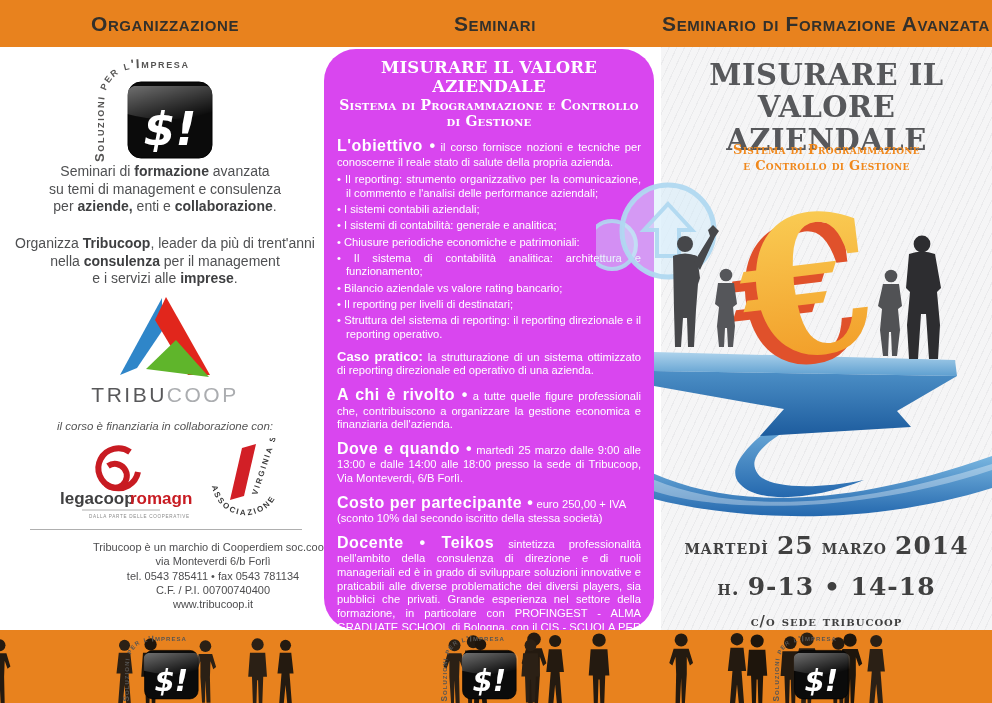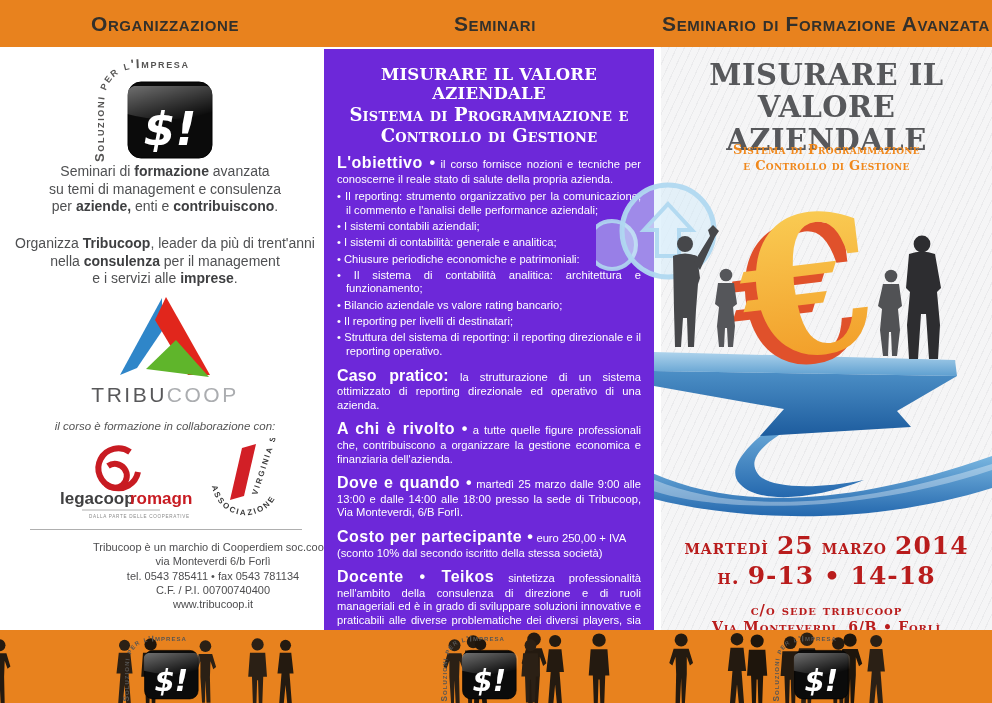--- a/index.html
+++ b/index.html
@@ -32,52 +32,52 @@
   .legacoop-logo{position:absolute;left:42px;top:438px;}
   .legacoop-word{font-size:17px;font-weight:bold;fill:#404041;}
   .legacoop-word2{fill:#C81B22;}
   .legacoop-tag{font-size:4.6px;fill:#8a8a8a;letter-spacing:.7px;}
   .assoc-logo{position:absolute;left:200px;top:438px;}
   .assoc-txt{font-size:8px;fill:#3a3a3a;letter-spacing:2px;font-weight:bold;}
   .divider{position:absolute;left:30px;top:529px;width:272px;height:1px;background:#AFAFAF;}
   .contact{position:absolute;left:0;top:540px;width:330px;text-align:center;color:#4D4D4F;
            font-size:11px;line-height:1.3;margin-left:48px;}
   
-  .program{position:absolute;left:324px;top:49px;width:330px;height:581px;background:#6d28d9;
-           box-sizing:border-box;padding:16px 13px 0 13px;color:#fff;}
+  .program{position:absolute;left:324px;top:49px;width:330px;height:581px;background:#d946ef;
+           box-sizing:border-box;padding:9px 13px 0 13px;color:#fff;border-radius:32px;}
   .mid-title{font-family:"DejaVu Serif",serif;font-weight:bold;text-align:center;
              font-size:16.5px;letter-spacing:.2px;}
   .mid-sub{font-family:"DejaVu Serif",serif;font-weight:bold;text-align:center;
-           font-variant:small-caps;font-size:18px;margin-top:1px;letter-spacing:.2px;}
+           font-variant:small-caps;font-size:14px;margin-top:1px;letter-spacing:.2px;}
   .sec{margin-top:7px;font-size:11.2px;line-height:1.22;text-align:justify;}
   .sec-h{font-weight:bold;font-size:16px;letter-spacing:.5px;}
-  .sec-h.sm{font-size:16px;letter-spacing:.1px;margin-top:24px;}
+  .sec-h.sm{font-size:13px;letter-spacing:.1px;margin-top:24px;}
   .bullets{margin-top:4px;}
   .bullet{font-size:11.2px;line-height:1.22;text-align:justify;
           padding-left:9px;text-indent:-9px;margin-top:2.6px;}
   .note-line{font-size:11.2px;line-height:1.22;}
   .info .lines{font-size:11.2px;line-height:1.32;text-align:left;}
   .info{text-align:left;}
   
   .cover{position:absolute;left:661px;top:47px;width:331px;height:583px;
          background:#F5F5F6;
          background-image:repeating-linear-gradient(115deg,rgba(170,172,178,.14) 0 1px,transparent 1px 7px);}
   .cover-title{position:absolute;left:0;top:12px;width:331px;text-align:center;
                font-family:"DejaVu Serif",serif;font-weight:bold;font-size:29px;
                line-height:1.12;color:#57585B;letter-spacing:.5px;}
   .cover-sub{position:absolute;left:0;top:95px;width:331px;text-align:center;
              font-family:"DejaVu Serif",serif;font-weight:bold;font-variant:small-caps;
              font-size:13px;line-height:1.2;color:#F0881C;letter-spacing:.3px;}
   .deco-circles{position:absolute;left:596px;top:180px;}
   .illus{position:absolute;left:654px;top:180px;}
   .dates{position:absolute;left:661px;top:531px;width:331px;text-align:center;
-         font-family:"DejaVu Serif",serif;font-weight:bold;color:#b91c1c;}
+         font-family:"DejaVu Serif",serif;font-weight:bold;color:#404040;}
   .date-line{font-variant:small-caps;font-size:20px;letter-spacing:1px;}
   .date-line .num{font-variant:normal;font-size:25px;}
-  .hours-line{font-variant:small-caps;font-size:20px;margin-top:1px;letter-spacing:1px;}
+  .hours-line{font-variant:small-caps;font-size:20px;margin-top:12px;letter-spacing:1px;}
   .hours-line .num{font-variant:normal;font-size:25px;}
   .venue-line{font-variant:small-caps;font-size:14.5px;margin-top:11px;letter-spacing:1px;}
   .addr-line{font-variant:small-caps;font-size:14px;margin-top:1px;letter-spacing:.8px;}
   
   .footer{position:absolute;left:0;top:630px;width:992px;height:73px;background:#E8821E;}
   .footer svg{overflow:visible;}
   .defs-svg{position:absolute;width:0;height:0;overflow:hidden;}
 </style>
 </head>
 <body>
@@ -130,33 +130,33 @@
 
   <div class="header-bar"></div>
   <div class="hdr l">Organizzazione</div>
   <div class="hdr m">Seminari</div>
   <div class="hdr r">Seminario di Formazione Avanzata</div>
 
   <svg class="brand-big" width="130" height="112" viewBox="0 0 130 112">
     <use href="#brandlogo" width="130" height="112"></use>
   </svg>
 
-  <div class="intro intro1"><span>Seminari di </span><span class="b">formazione</span><span> avanzata</span><br><span>su temi di management e consulenza</span><br><span>per </span><span class="b">aziende,</span><span> enti e </span><span class="b">contribuiscono</span><span>.</span></div>
+  <div class="intro intro1"><span>Seminari di </span><span class="b">formazione</span><span> avanzata</span><br><span>su temi di management e consulenza</span><br><span>per </span><span class="b">aziende,</span><span> enti e </span><span class="b">collaborazione</span><span>.</span></div>
   <div class="intro intro2"><span>Organizza </span><span class="b">Tribucoop</span><span>, leader da più di trent'anni</span><br><span>nella </span><span class="b">consulenza</span><span> per il management</span><br><span>e i servizi alle </span><span class="b">imprese</span><span>.</span></div>
 
   <svg class="tribucoop-logo" width="110" height="90" viewBox="0 0 110 90">
     <polygon points="10,82 52,5 52,38 27,75" fill="#2F86C9"></polygon>
     <polygon points="56,4 100,82 78,82 45,27" fill="#E1261C"></polygon>
     <polygon points="36,76 99,84 66,47" fill="#5FB52B"></polygon>
   </svg>
   <div class="tribucoop-word">
     <span class="p1">TRIBU</span><span class="p2">COOP</span>
   </div>
 
-  <div class="collab-note">il corso è formazione in collaborazione con:</div>
+  <div class="collab-note">il corso è finanziaria in collaborazione con:</div>
 
   <svg class="legacoop-logo" width="150" height="86" viewBox="0 0 150 86">
     <g fill="none" stroke="#C81B22" stroke-width="6">
       <path d="M 88 14 A 20 20 0 1 0 96 34"></path>
       <path d="M 66 28 A 12 12 0 1 1 64 46"></path>
     </g>
     <text x="18" y="66" class="legacoop-word">legacoop</text>
     <text x="88" y="66" class="legacoop-word legacoop-word2">romagna</text>
     <line x1="40" y1="72" x2="118" y2="72" stroke="#9a9a9a" stroke-width="0.8"></line>
     <text x="47" y="80" class="legacoop-tag">DALLA PARTE DELLE COOPERATIVE</text>

